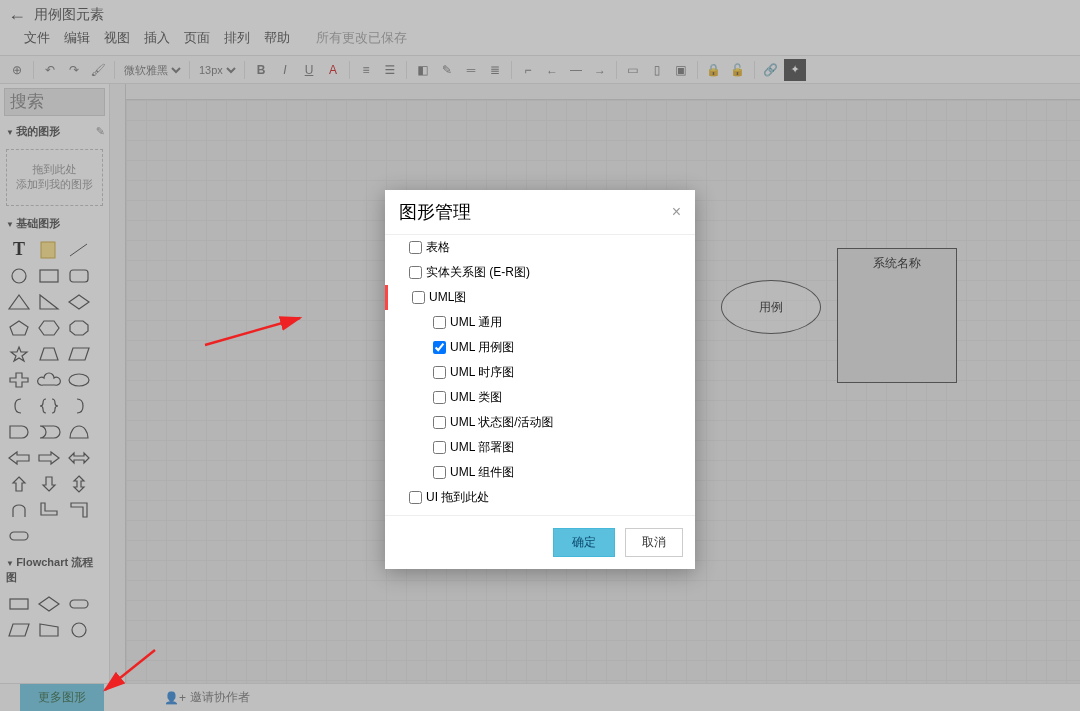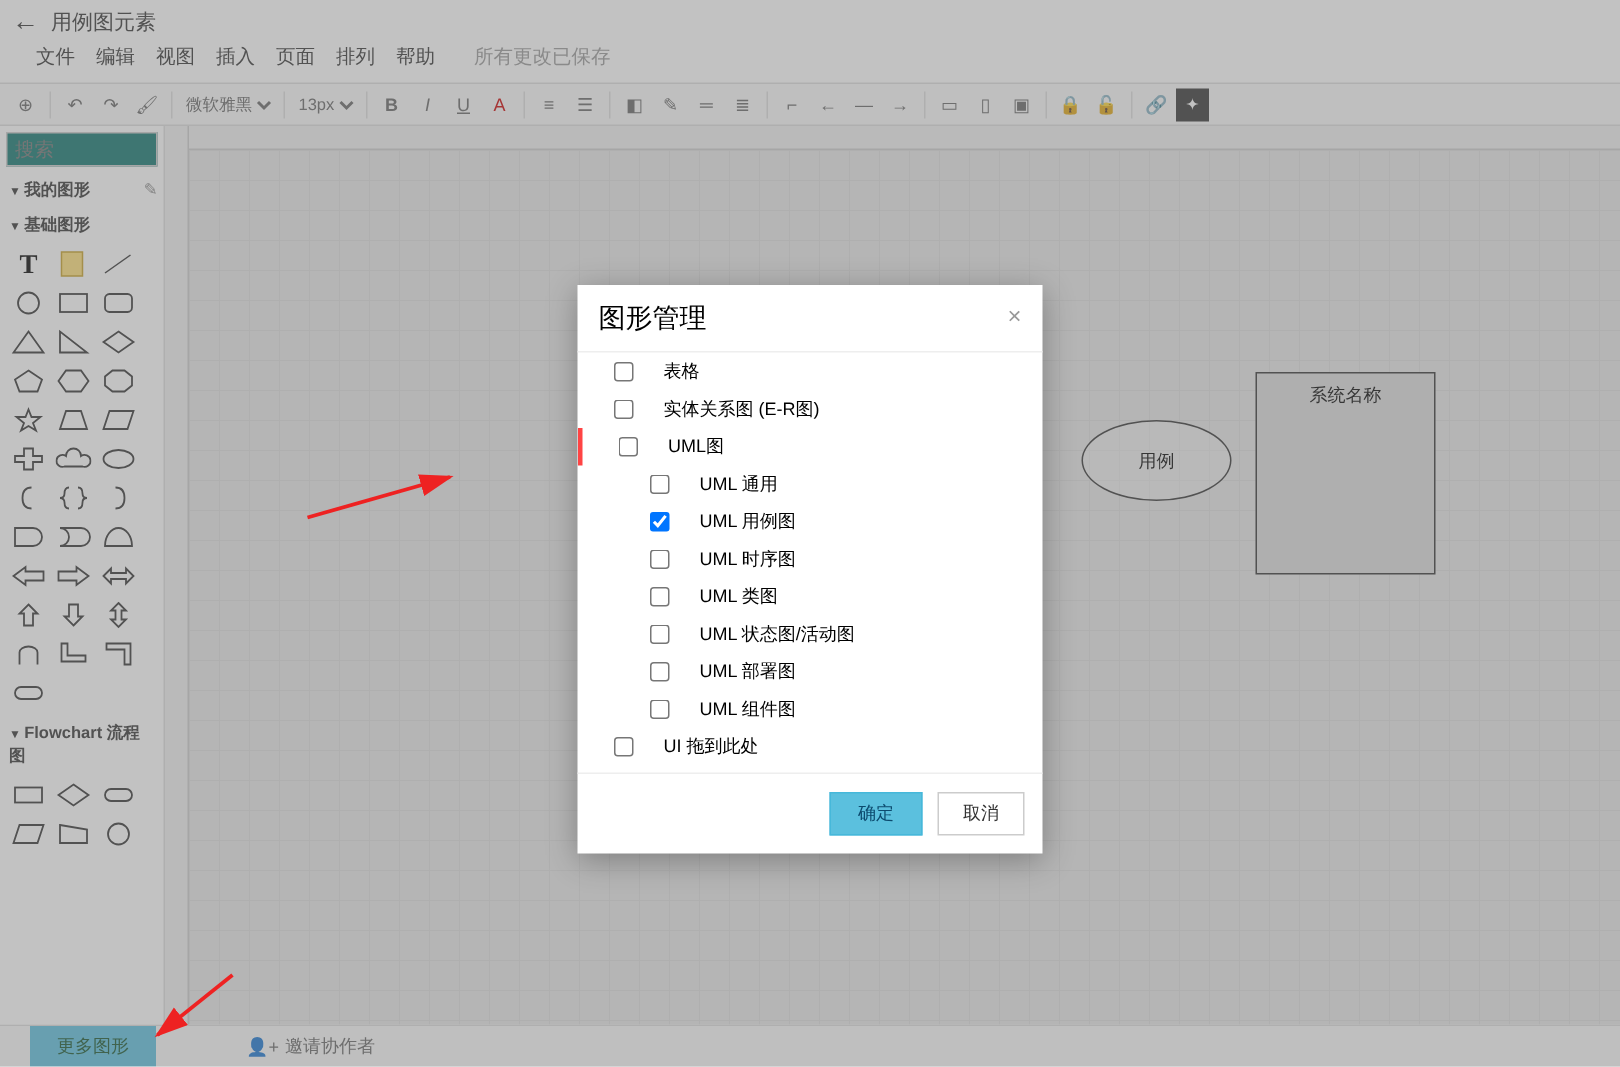--- a/index.html
+++ b/index.html
@@ -18,21 +18,21 @@
 .toolbar { height: 28px; border-bottom: 1px solid #ddd; display: flex; align-items: center; padding: 0 6px; gap: 2px; background: #fafafa; }
 .tb-btn { width: 22px; height: 22px; display: flex; align-items: center; justify-content: center; color: #666; font-size: 12px; cursor: pointer; }
 .tb-sep { width: 1px; height: 18px; background: #ddd; margin: 0 3px; }
 .tb-select { border: none; background: transparent; font-size: 11px; color: #666; cursor: pointer; }
 .tb-last { width: 22px; height: 22px; background: #333; color: #fff; display: flex; align-items: center; justify-content: center; font-size: 11px; }
 
 
 .main { display: flex; height: calc(100% - 84px - 28px); }
 .sidebar { width: 110px; border-right: 1px solid #ddd; overflow-y: auto; background: #fff; }
 .search-box { padding: 4px; }
-.search-box input { width: 100%; padding: 3px 20px 3px 5px; border: 1px solid #ccc; font-size: 13px; background: #0f766e; }
+.search-box input { width: 100%; padding: 3px 20px 3px 5px; border: 1px solid #ccc; font-size: 17px; background: #e5e5e5; }
 .section-header { font-size: 11px; color: #333; padding: 4px 6px; font-weight: bold; cursor: pointer; }
 .section-header::before { content: "▼ "; font-size: 8px; }
 .drop-zone { border: 1px dashed #bbb; margin: 6px; padding: 12px 4px; text-align: center; color: #888; font-size: 11px; line-height: 1.4; }
 .shape-grid { display: flex; flex-wrap: wrap; gap: 4px; padding: 4px 6px; }
 .shape-cell { width: 26px; height: 22px; display: flex; align-items: center; justify-content: center; cursor: pointer; }
 .shape-cell svg { width: 24px; height: 18px; }
 
 .ruler-v { width: 16px; background: #f0f0f0; border-right: 1px solid #ccc; }
 .canvas-area { flex: 1; position: relative; overflow: hidden; }
 .ruler-h { height: 16px; background: #f0f0f0; border-bottom: 1px solid #ccc; }
@@ -50,21 +50,21 @@
 .more-shapes-btn { background: #5bc0de; color: #14532d; border: none; padding: 5px 18px; font-size: 12px; cursor: pointer; margin-left: 20px; }
 .invite { margin-left: 60px; color: #666; font-size: 12px; display: flex; align-items: center; gap: 4px; }
 
 
 .overlay { position: absolute; top: 0; left: 0; width: 100%; height: 100%; background: rgba(120,120,120,0.45); display: flex; align-items: flex-start; justify-content: center; }
 .modal { background: #fff; width: 310px; margin-top: 190px; box-shadow: 0 4px 20px rgba(0,0,0,0.3); display: flex; flex-direction: column; }
 .modal-header { padding: 10px 14px; display: flex; justify-content: space-between; align-items: center; border-bottom: 1px solid #eee; }
 .modal-title { font-size: 18px; }
 .modal-close { color: #999; cursor: pointer; font-size: 16px; }
 .modal-body { max-height: 280px; overflow-y: auto; position: relative; }
-.tree-item { padding: 4px 0 4px 24px; font-size: 12px; display: flex; align-items: center; gap: 20px; }
+.tree-item { padding: 4px 0 4px 24px; font-size: 12px; display: flex; align-items: center; gap: 4px; }
 .tree-item.level2 { padding-left: 48px; }
 .tree-item input[type="checkbox"] { margin: 0; }
 .tree-item.highlighted { border-left: 3px solid #f44; }
 .modal-footer { padding: 12px; display: flex; justify-content: flex-end; gap: 10px; border-top: 1px solid #eee; }
 .btn-primary { background: #5bc0de; color: #0c4a6e; border: 1px solid #46b8da; padding: 5px 18px; font-size: 12px; cursor: pointer; }
 .btn-default { background: #fff; color: #333; border: 1px solid #ccc; padding: 5px 16px; font-size: 12px; cursor: pointer; }
 
 
 .red-arrow { position: absolute; pointer-events: none; }
 
@@ -144,20 +144,24 @@
 </div>
 
 <div class="main">
   <div class="sidebar">
     <div class="search-box">
       <input type="text" placeholder="搜索" style="">
     </div>
     <div class="section-hdr-row">
       <div class="section-header">我的图形</div>
       <span class="pencil">✎</span>
+    </div>
+    <div class="drop-zone">
+      <div>拖到此处</div>
+      <div>添加到我的图形</div>
     </div>
     <div class="section-header">基础图形</div>
     <div class="shape-grid">
       <div class="shape-cell">
           <span class="text-t">T</span>
         </div>
       <div class="shape-cell">
           <svg viewBox="0 0 24 18">
             <rect class="note-icon" x="4" y="1" width="14" height="16"></rect>
           </svg>

